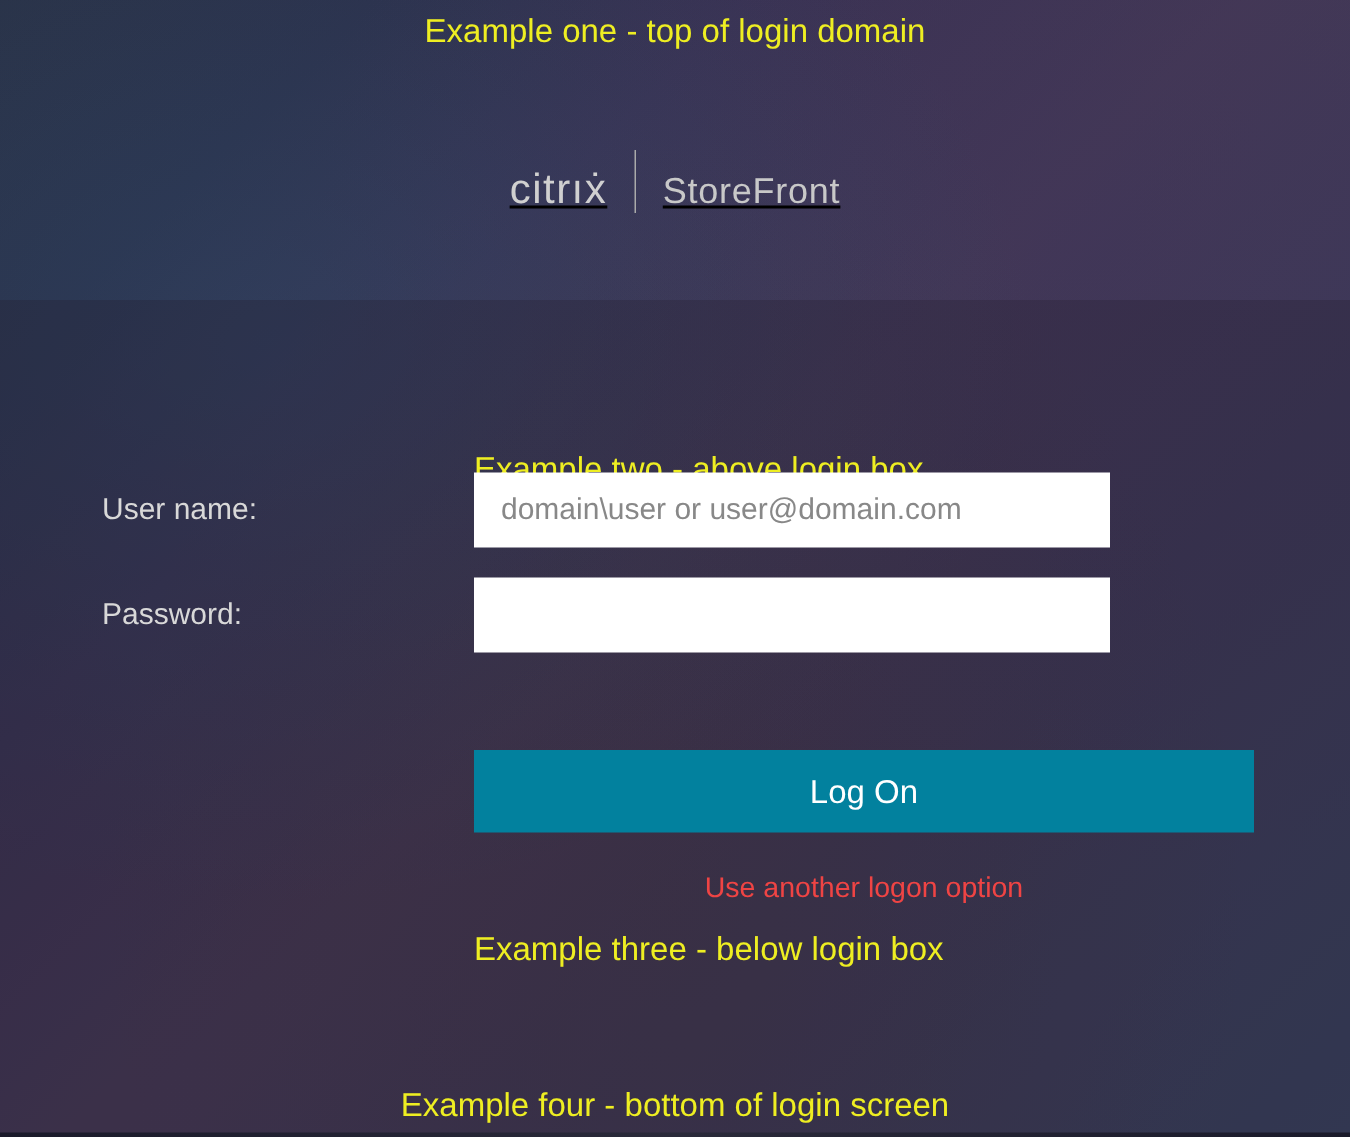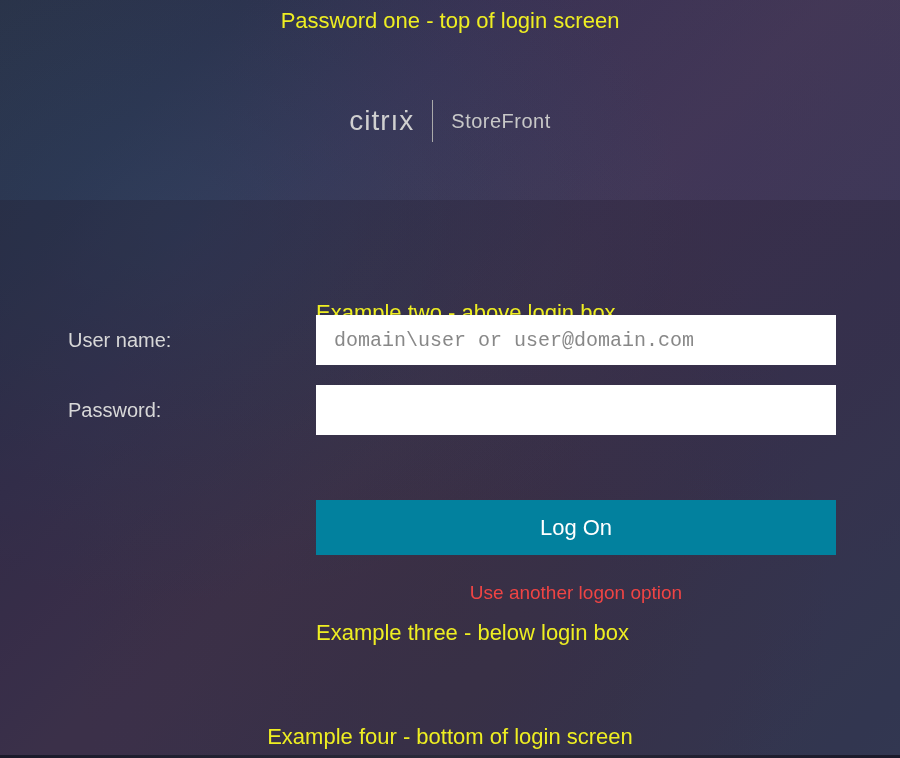--- a/index.html
+++ b/index.html
@@ -71,41 +71,42 @@
       width: 100%;
     }
     
     .logo-container {
       position: absolute;
       top: 100px;
       left: 0;
       width: 100%;
       display: flex;
       justify-content: center;
-      align-items: center;
+      align-items: flex-end;
       gap: 18px;
+      text-decoration: underline;
     }
     
     .logo-citrix {
       color: #d0d0d0;
       font-size: 28px;
       font-weight: 300;
       letter-spacing: 1px;
       font-family: Arial, sans-serif;
     }
     
     .logo-divider {
       width: 1px;
       height: 42px;
       background: #aaaaaa;
     }
     
     .logo-storefront {
       color: #c8c8c8;
-      font-size: 20px;
+      font-size: 24px;
       font-weight: 300;
       letter-spacing: 0.5px;
     }
     
     .example-two {
       position: absolute;
       top: 100px;
       left: 316px;
     }
     
@@ -129,28 +130,28 @@
       font-size: 20px;
       font-weight: 300;
       position: absolute;
       left: 68px;
       width: 200px;
     }
     
     .form-input {
       position: absolute;
       left: 316px;
-      width: 520px;
+      width: 424px;
       height: 50px;
       background: #ffffff;
       border: none;
       font-size: 20px;
       padding: 0 18px;
       color: #333;
-      font-family: Liberation Mono, monospace;
+      font-family: Liberation Sans, sans-serif;
       outline: none;
     }
     
     .form-input::placeholder {
       color: #888;
       font-weight: 300;
     }
     
     .logon-button {
       position: absolute;
@@ -201,21 +202,21 @@
       background: linear-gradient(90deg, #1a1a2a 0%, #2a2a3a 50%, #1a1a2a 100%);
     }
   </style>
 </head>
 <body>
 
 <div class="background"></div>
 <div class="bg-overlay"></div>
 
 <div class="header-region">
-  <div class="example-text example-one">Password one - top of login screen</div>
+  <div class="example-text example-one">Example one - top of login domain</div>
 
   <div class="logo-container">
     <span class="logo-citrix">citrıẋ</span>
     <span class="logo-divider"></span>
     <span class="logo-storefront">StoreFront</span>
   </div>
 </div>
 
 <div class="form-region">
 

